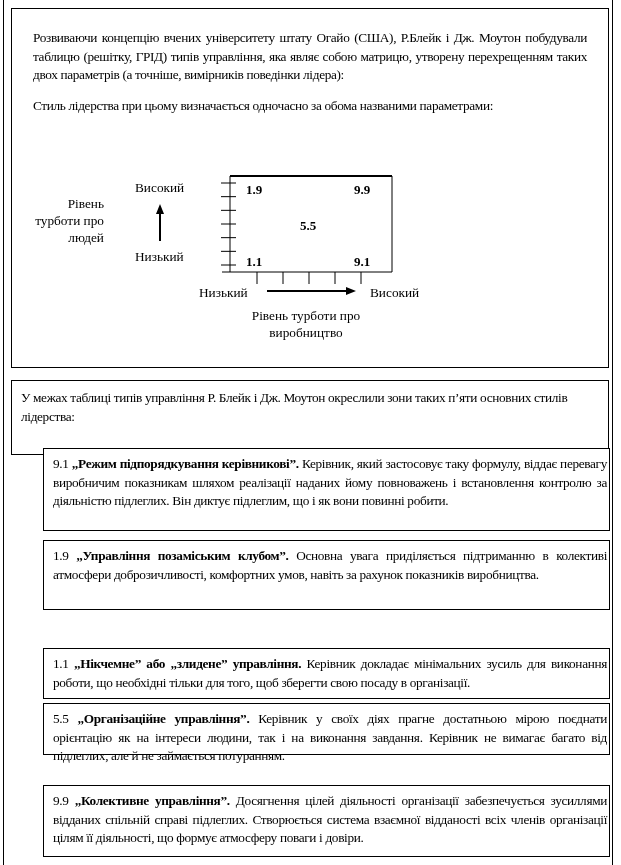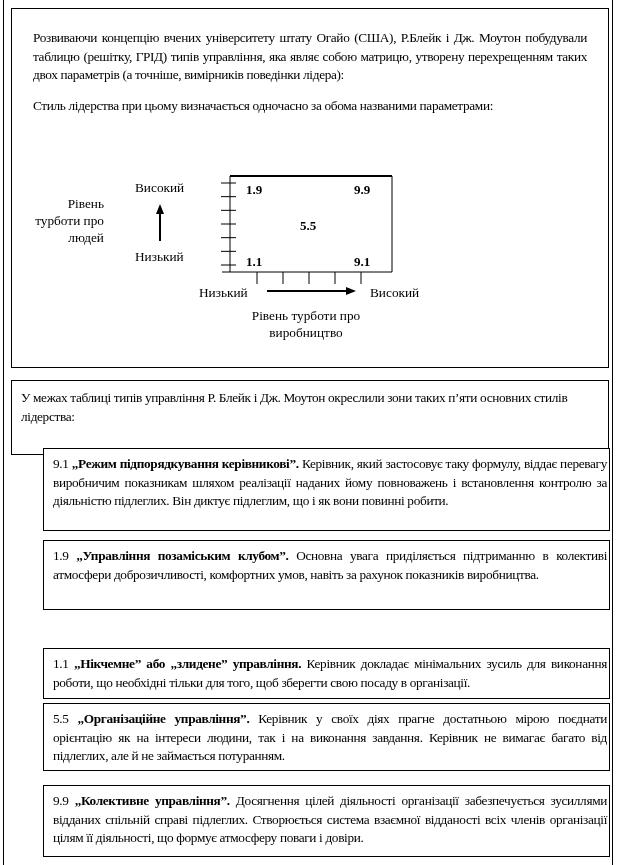--- a/index.html
+++ b/index.html
@@ -20,21 +20,21 @@
     letter-spacing: -0.35px;
   }
   .text p { margin: 12px; }
   .b { font-weight: bold; }
   #box-intro { left: 11px; top: 8px; width: 598px; height: 360px; padding: 8px 9px 0 9px; }
   #box-zones { left: 11px; top: 380px; width: 598px; height: 75px; padding: 8px 9px 0 9px; }
   .style-box { left: 43px; width: 567px; padding: 6px 2px 0 9px; }
   #style-0 { top: 448px; height: 83px; }
   #style-1 { top: 540px; height: 70px; }
   #style-2 { top: 620px; height: 51px; margin-top: 28px; }
-  #style-3 { top: 703px; height: 68px; }
+  #style-3 { top: 703px; height: 52px; }
   #style-4 { top: 785px; height: 72px; }
 
   
   .diagram { position: absolute; left: 0; top: 0; width: 598px; height: 360px; }
   .lbl { position: absolute; font-size: 13.3px; line-height: 16px; white-space: nowrap; text-align: center; }
   .lbl-center { text-align: center; }
   .lbl-right { text-align: right; }
 </style>
 </head>
 <body>

